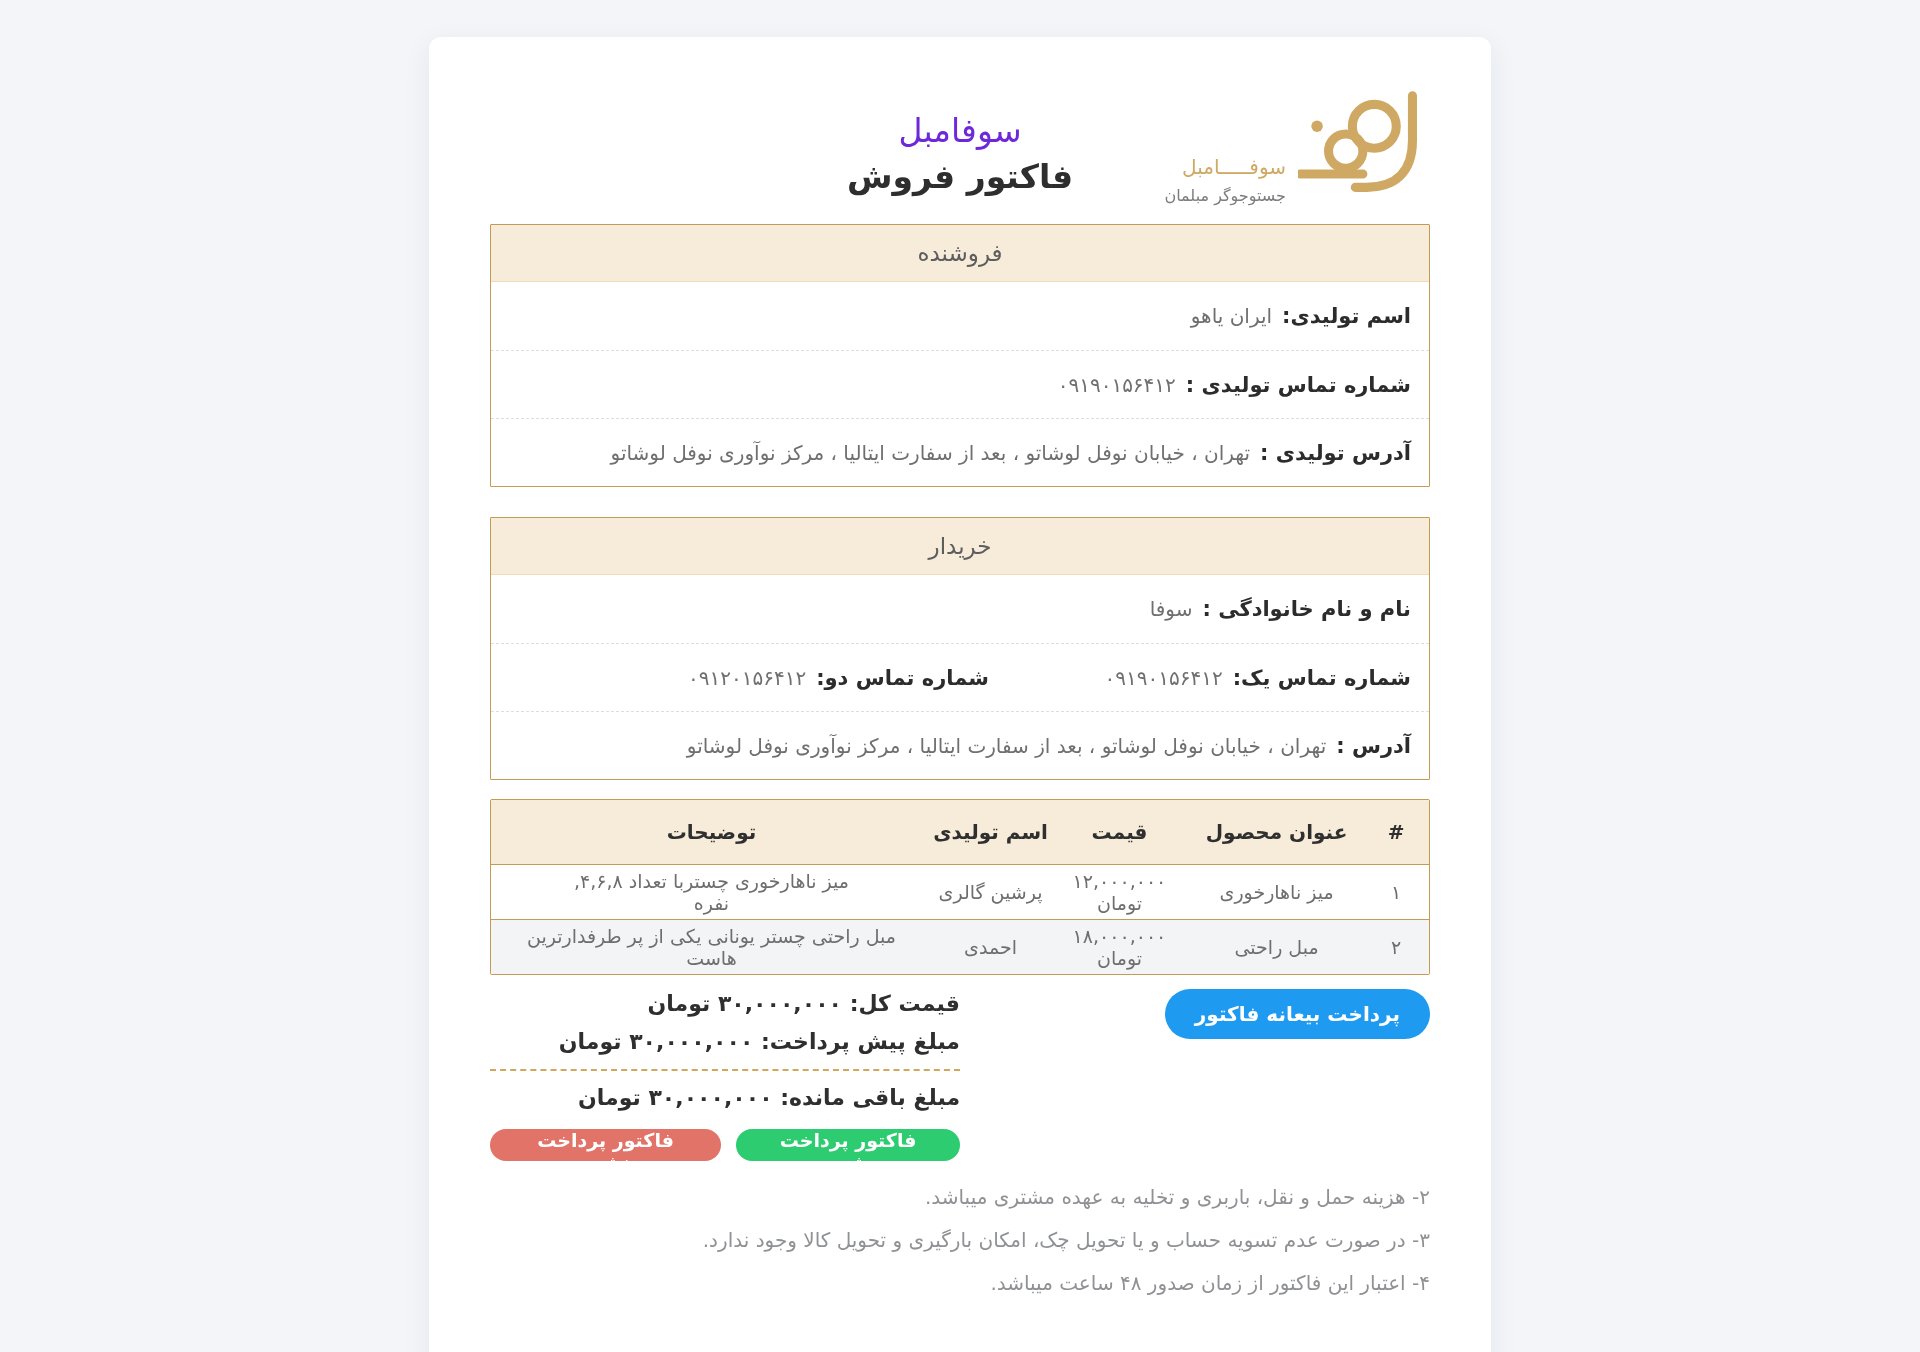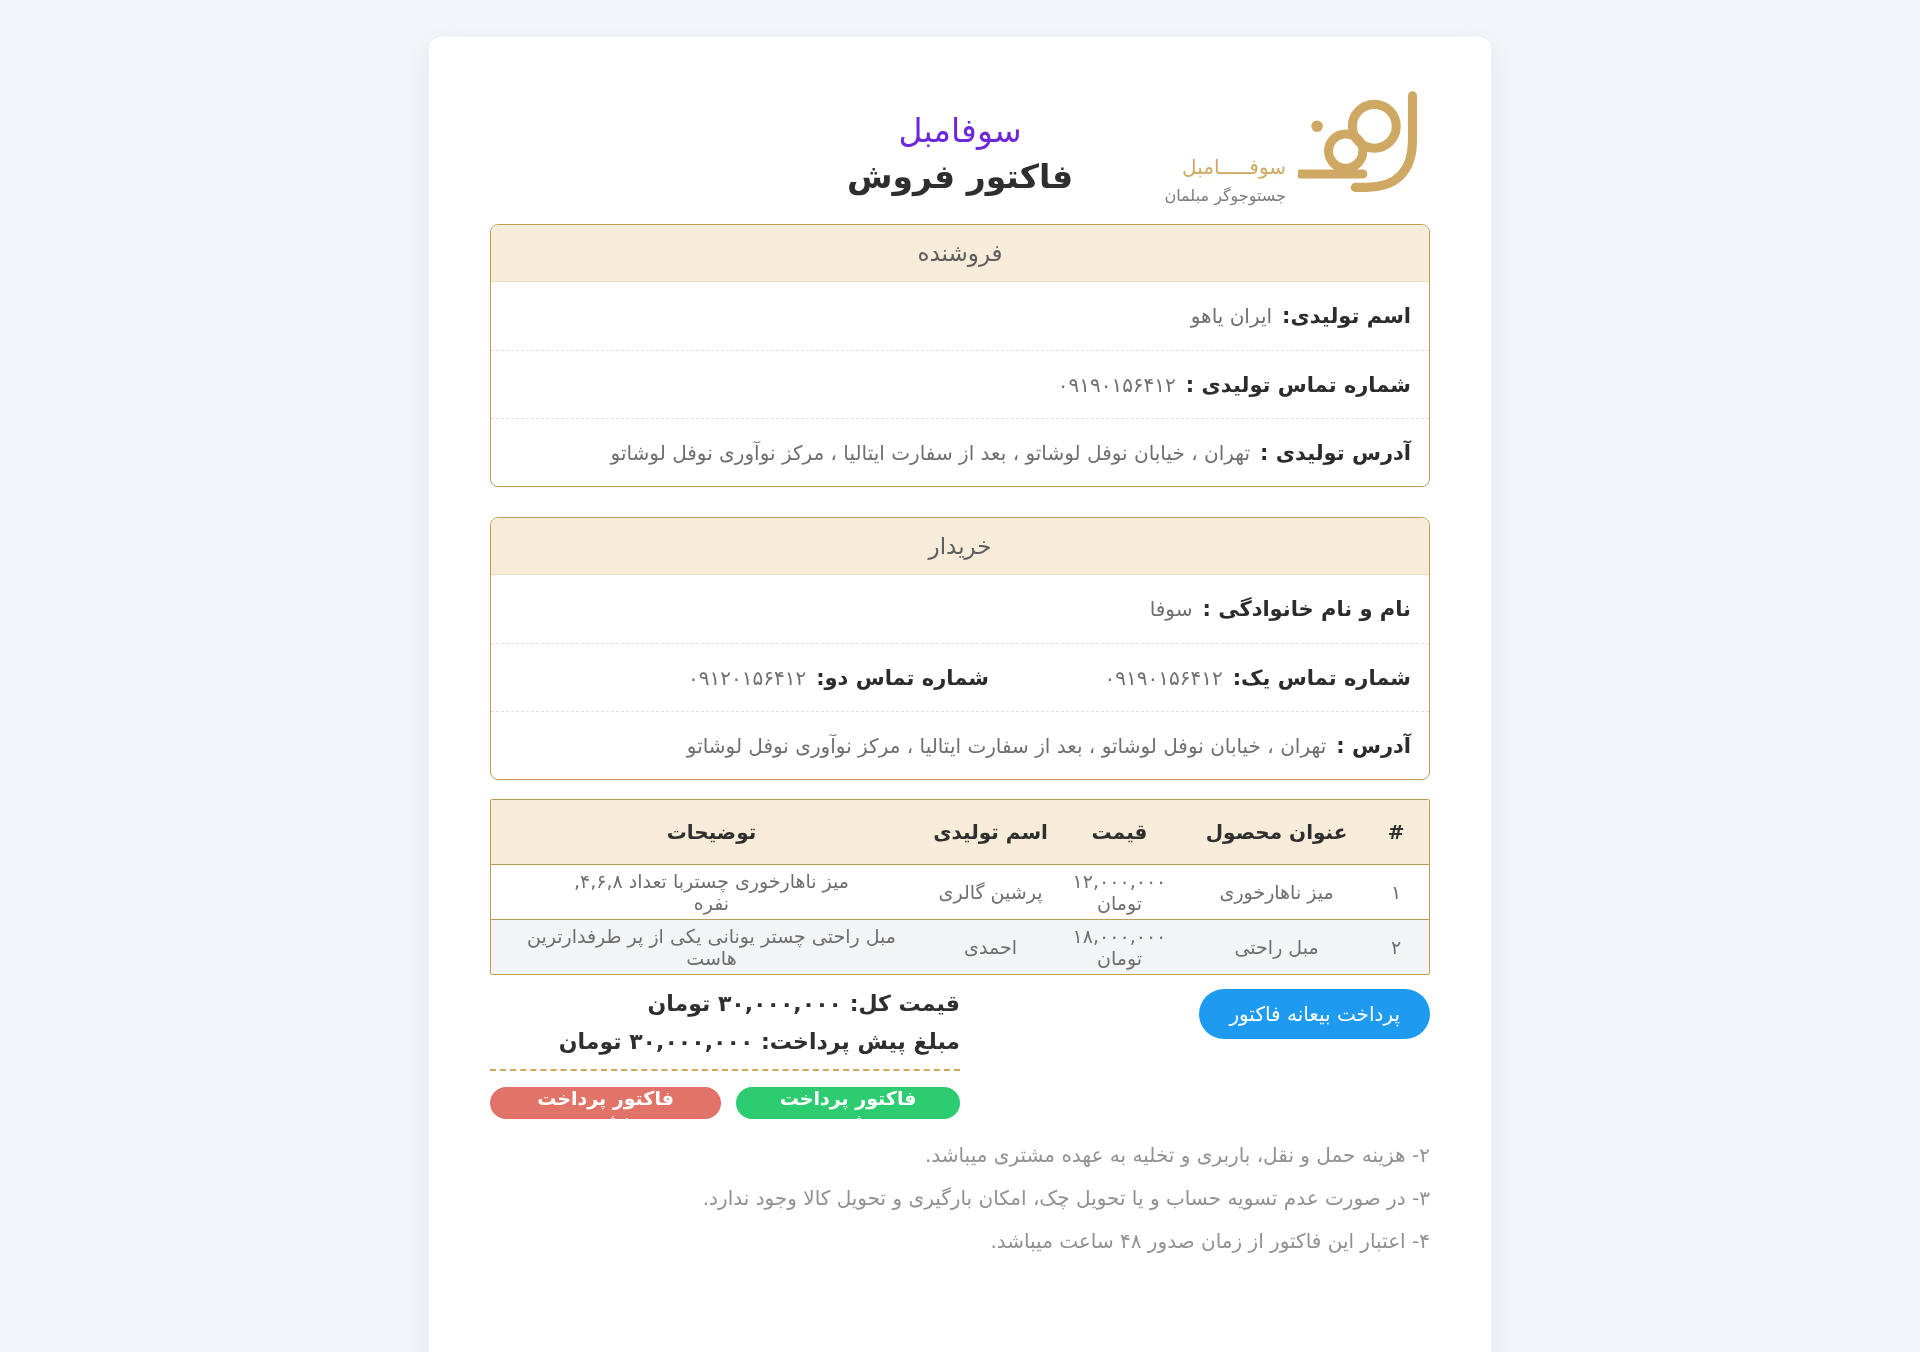--- a/index.html
+++ b/index.html
@@ -24,21 +24,21 @@
   .titles { position: absolute; top: 74px; left: 0; right: 0; text-align: center; }
   .brand-title { color: #6d28d9; font-size: 33px; font-weight: normal; line-height: 1.2; }
   .invoice-title { color: #2e2e2e; font-size: 33px; font-weight: bold; line-height: 1.2; margin-top: 6px; }
   .logo { position: absolute; top: 50px; right: 8px; display: flex; gap: 12px; align-items: flex-end; }
   .logo svg { width: 124px; height: 112px; display: block; }
   .logo .stroke { fill: none; stroke: #cfa963; stroke-width: 9.5; stroke-linecap: round; }
   .logo-textblock { margin-bottom: -6px; text-align: right; }
   .logo-name { color: #cfa963; font-size: 20px; margin-bottom: 7px; }
   .logo-tagline { color: #7d7d7d; font-size: 16px; }
   
-  .info-table { border: 1px solid #c29b55; border-radius: 8px; margin-top: 14px; overflow: hidden; }
+  .info-table { border: 1px solid #c29b55; border-radius: 1px; margin-top: 14px; overflow: hidden; }
   .seller { margin-top: 14px; }
   .buyer { margin-top: 30px; }
   .info-header {
     background: #f6ecd9; height: 57px;
     display: flex; align-items: center; justify-content: center;
     color: #5d5d5d; font-size: 23px;
     border-bottom: 1px solid #ecdcbc;
   }
   .info-row { min-height: 68px; display: flex; align-items: center; padding: 0 18px; gap: 10px; }
   .info-row + .info-row { border-top: 1px dashed #dedede; }
@@ -60,21 +60,21 @@
   .c { text-align: center; }
   .c-num { width: 7%; }
   .c-title { width: 18.5%; }
   .c-price { width: 15%; }
   .c-producer { width: 12.5%; }
   .c-desc { width: 47%; white-space: pre-line; padding: 0 14px; }
   
   .totals { margin-top: 14px; display: flex; justify-content: space-between; align-items: flex-start; }
   .pay-btn {
     height: 50px; padding: 0 30px; border: none; cursor: pointer;
-    background: #1e9bf0; color: #fff; font-size: 20px; font-weight: normal;
+    background: #1e9bf0; color: #fff; font-size: 20px; font-weight: bold;
     border-radius: 25px; font-family: inherit;
   }
   .sums { width: 470px; text-align: right; }
   .sums p { margin: 0 0 8px; font-size: 22px; font-weight: bold; color: #2f2f2f; line-height: 30px; }
   .upper { border-bottom: 2px dashed #cfa85c; padding-bottom: 12px; margin-bottom: 12px; }
   .remaining { color: #cfa049; font-size: 22px; font-weight: bold; margin: 0; line-height: 30px; }
   .status-buttons { margin-top: 16px; display: flex; gap: 15px; justify-content: flex-start; }
   .status-btn {
     height: 32px; padding: 0 26px; border: none; cursor: pointer;
     color: #fff; font-size: 19px; font-weight: bold; border-radius: 23px;
@@ -174,20 +174,21 @@
     </div>
   </div>
 
   <div class="totals">
     <button class="pay-btn">پرداخت بیعانه فاکتور</button>
     <div class="sums">
       <div class="upper">
         <p><span>قیمت کل:</span> <span>۳۰,۰۰۰,۰۰۰ تومان</span></p>
         <p style="margin-bottom:0"><span>مبلغ پیش پرداخت:</span> <span>۳۰,۰۰۰,۰۰۰ تومان</span></p>
       </div>
+      <p class="remaining"><span>مبلغ باقی مانده:</span> <span>۳۰,۰۰۰,۰۰۰ تومان</span></p>
       <div class="status-buttons">
         <button class="status-btn btn-paid">فاکتور پرداخت شده</button>
         <button class="status-btn btn-unpaid">فاکتور پرداخت نشده</button>
       </div>
     </div>
   </div>
 
   <div class="notes">
     <p>۲- هزینه حمل و نقل، باربری و تخلیه به عهده مشتری میباشد.</p>
     <p>۳- در صورت عدم تسویه حساب و یا تحویل چک، امکان بارگیری و تحویل کالا وجود ندارد.</p>

